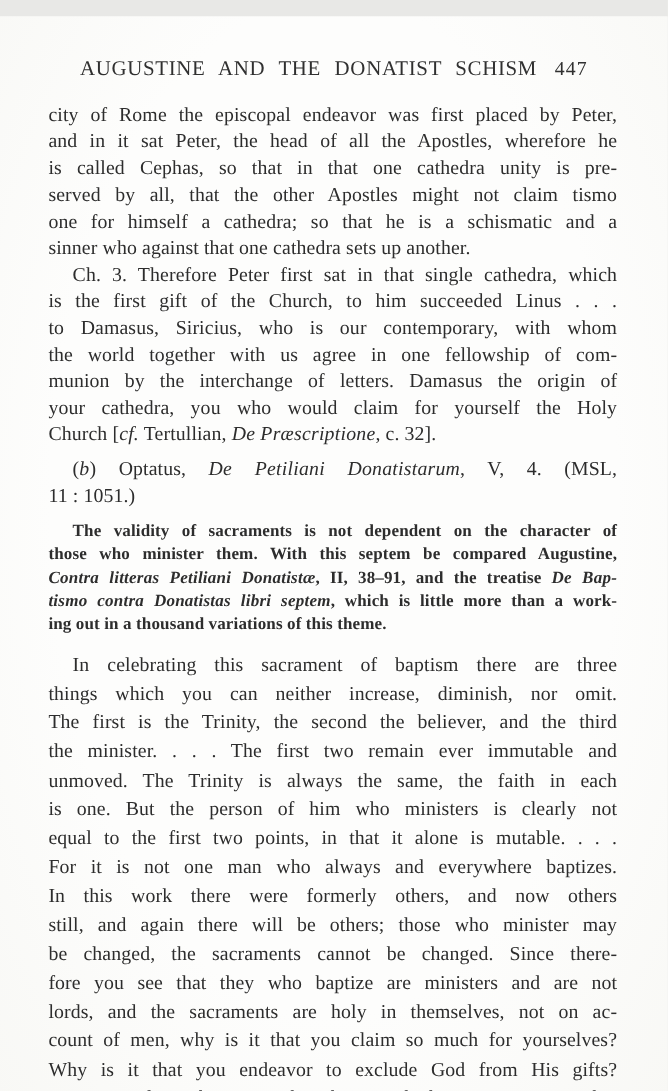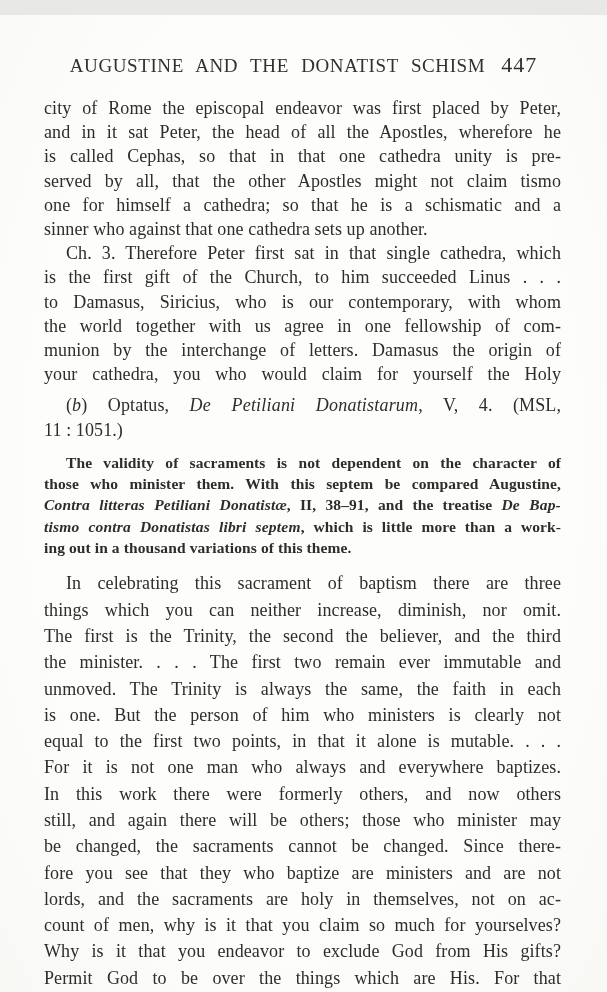--- a/index.html
+++ b/index.html
@@ -26,21 +26,21 @@
     align-items: baseline;
     font-size: 19px;
     letter-spacing: 0.6px;
     word-spacing: 7px;
     color: #303030;
   }
   .running-header .folio {
     margin-left: 16px;
     word-spacing: normal;
     letter-spacing: 1px;
-    font-size: 22px;
+    font-size: 18px;
   }
   .text-block {
     margin: 18px 46px 0 44px;
     width: 517px;
   }
   .para { margin: 0; }
   .line {
     text-align: justify;
     white-space: normal;
   }
@@ -86,20 +86,21 @@
         <div class="line j">one for himself a cathedra; so that he is a schismatic and a</div>
         <div class="line">sinner who against that one cathedra sets up another.</div>
       </div>
     <div class="para body-text">
         <div class="line j indent">Ch. 3.  Therefore Peter first sat in that single cathedra, which</div>
         <div class="line j">is the first gift of the Church, to him succeeded Linus . . .</div>
         <div class="line j">to Damasus, Siricius, who is our contemporary, with whom</div>
         <div class="line j">the world together with us agree in one fellowship of com-</div>
         <div class="line j">munion by the interchange of letters.  Damasus the origin of</div>
         <div class="line j">your cathedra, you who would claim for yourself the Holy</div>
+        <div class="line">Church [<i>cf.</i> Tertullian, <i>De Præscriptione</i>, c. 32].</div>
       </div>
     <div class="para body-text citation">
         <div class="line j indent">(<i>b</i>) Optatus, <i>De Petiliani Donatistarum</i>, V, 4.  (MSL,</div>
         <div class="line">11 : 1051.)</div>
       </div>
     <div class="para small-print">
         <div class="line j indent">The validity of sacraments is not dependent on the character of</div>
         <div class="line j">those who minister them.  With this septem be compared Augustine,</div>
         <div class="line j"><i>Contra litteras Petiliani Donatistæ</i>, II, 38–91, and the treatise <i>De Bap-</i></div>
         <div class="line j"><i>tismo contra Donatistas libri septem</i>, which is little more than a work-</div>

